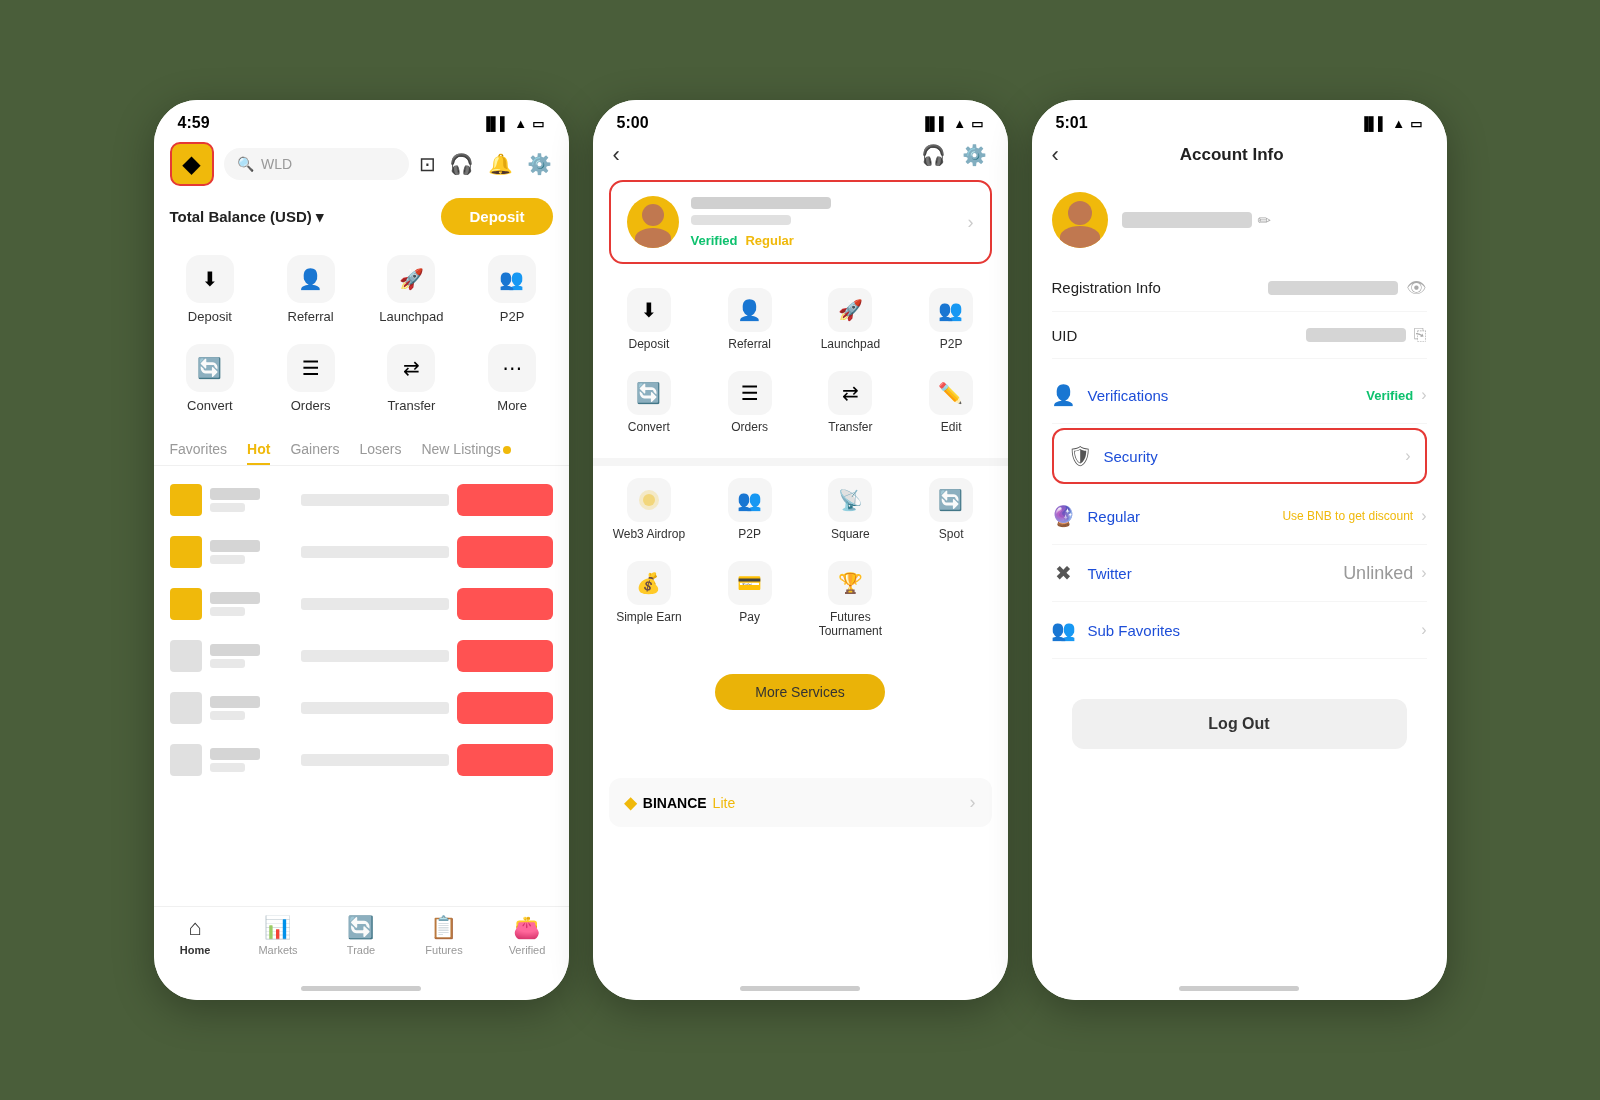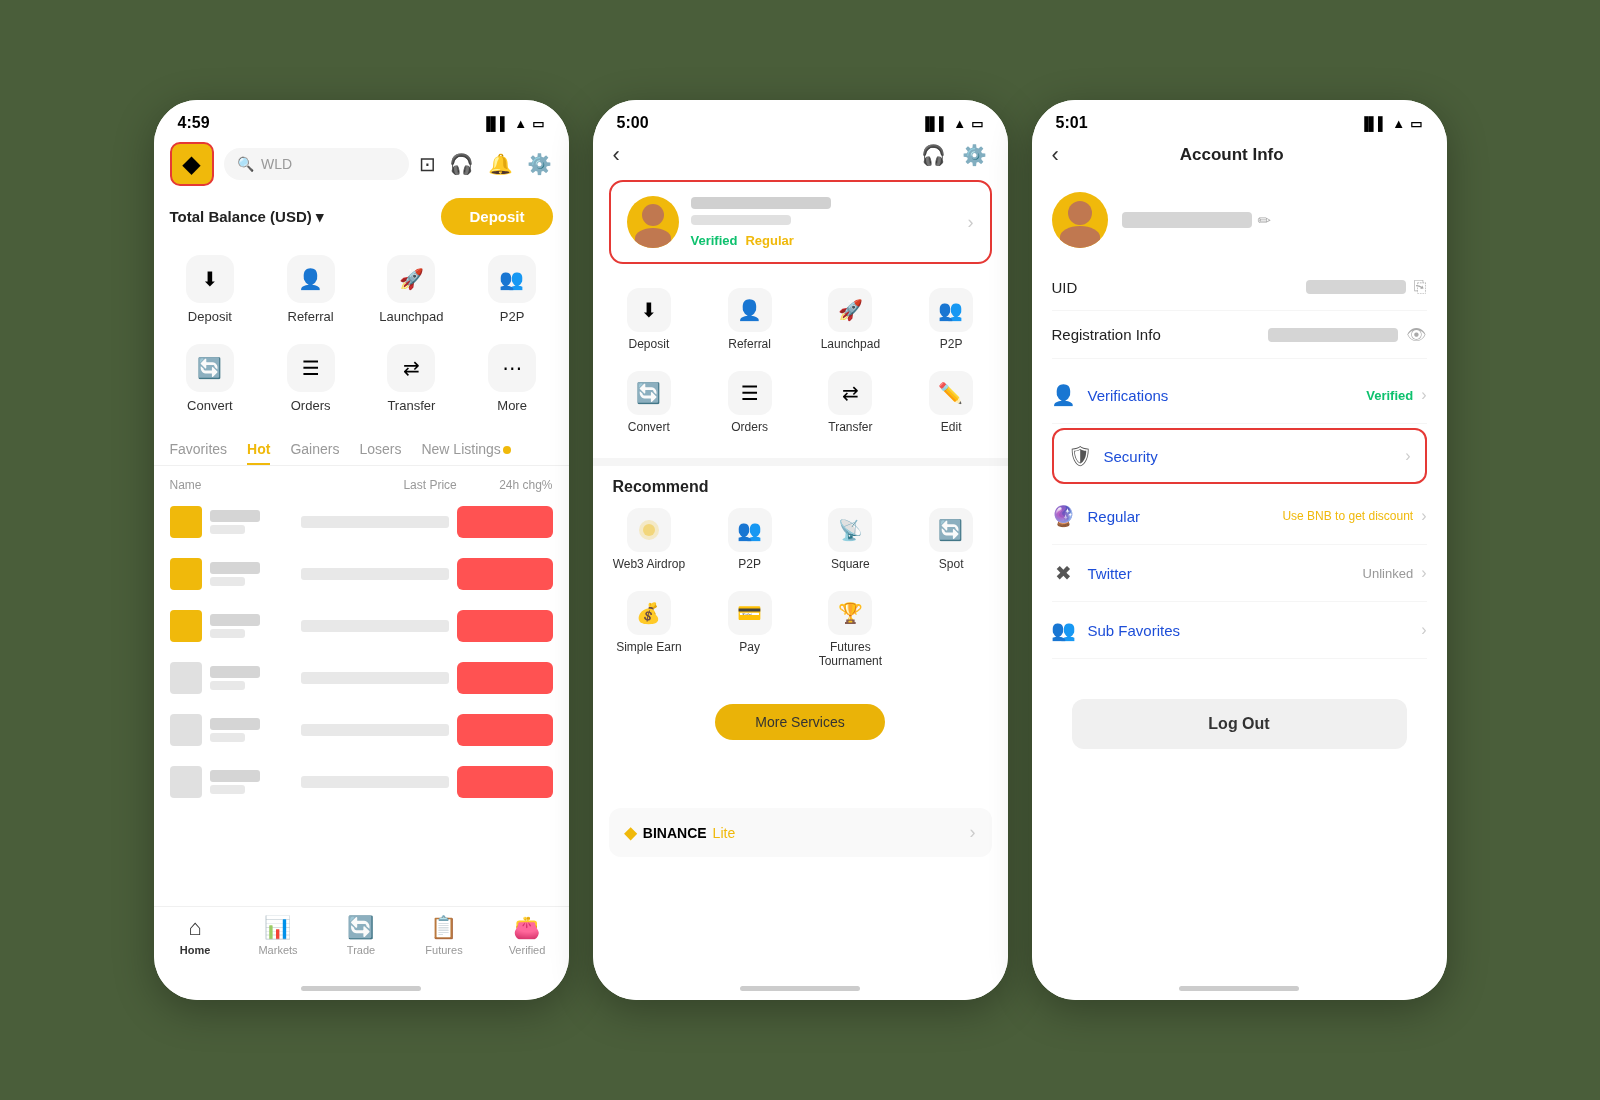--- a/index.html
+++ b/index.html
@@ -358,21 +358,21 @@
       justify-content: space-between;
       padding: 16px 0;
       border-bottom: 1px solid #f5f5f5;
     }
     .menu-left { display: flex; align-items: center; gap: 12px; }
     .menu-icon { font-size: 20px; color: #555; width: 24px; text-align: center; }
     .menu-text { font-size: 15px; color: #1d4ed8; font-weight: 500; }
     .menu-right { display: flex; align-items: center; gap: 8px; }
     .menu-badge-green { color: #0ec16e; font-size: 13px; font-weight: 600; }
     .menu-badge-orange { color: #F0B90B; font-size: 12px; }
-    .menu-badge-gray { color: #999; font-size: 13px; }
+    .menu-badge-gray { color: #999; font-size: 18px; }
     .menu-chevron { color: #ccc; font-size: 16px; }
 
     .logout-btn {
       margin: 20px 20px;
       width: calc(100% - 40px);
       background: #f0f0f0;
       border: none;
       border-radius: 12px;
       padding: 16px;
       font-size: 16px;
@@ -482,25 +482,20 @@
       </div>
 
       <div class="tabs-row">
         <span class="tab">Favorites</span>
         <span class="tab active">Hot</span>
         <span class="tab">Gainers</span>
         <span class="tab">Losers</span>
         <span class="tab">New Listings<span class="tab-dot"></span></span>
       </div>
 
-      <div class="table-header">
-        <span class="col-name">Name</span>
-        <span class="col-price">Last Price</span>
-        <span class="col-change">24h chg%</span>
-      </div>
 
       <div class="table-rows scroll-content">
         <div class="table-row-item">
           <div class="coin-info">
             <div class="coin-icon" style="background:#F0B90B; width:32px; height:32px; border-radius:4px;"></div>
             <div class="coin-name-block">
               <div class="blurred-box" style="width:50px; margin-bottom:3px;"></div>
               <div class="blurred-box" style="width:35px; height:9px; background:#e8e8e8;"></div>
             </div>
           </div>
@@ -661,23 +656,20 @@
             <span class="service-label">Transfer</span>
           </div>
           <div class="service-item">
             <div class="service-icon">✏️</div>
             <span class="service-label">Edit</span>
           </div>
         </div>
 
         <div class="divider-line"></div>
 
-        <div style="padding: 8px 20px 4px;">
-          <span class="section-title" style="padding:0; display:block;">Recommend</span>
-        </div>
 
         <div class="services-grid">
           <div class="service-item">
             <div class="service-icon" style="position:relative;">
               <svg width="24" height="24" viewBox="0 0 24 24" fill="none">
                   <circle cx="12" cy="12" r="10" fill="#F0B90B" opacity="0.2"></circle>
                   <circle cx="12" cy="12" r="6" fill="#F0B90B" opacity="0.4"></circle>
                 </svg>
             </div>
             <span class="service-label">Web3 Airdrop</span>
@@ -754,31 +746,31 @@
           <div class="avatar-body" style="width:40px; height:22px;"></div>
         </div>
         <div class="profile-edit">
           <div class="profile-name-s3"></div>
           <span class="edit-icon">✏</span>
         </div>
       </div>
 
       <div class="info-rows">
         <div class="info-row">
+          <span class="info-label">Registration Info</span>
+          <div class="info-value-row">
+            <div class="info-value-blur" style="width:130px;"></div>
+            <span class="eye-icon">👁</span>
+          </div>
+        </div>
+        <div class="info-row">
           <span class="info-label">UID</span>
           <div class="info-value-row">
             <div class="info-value-blur" style="width:100px;"></div>
             <span class="copy-icon">⎘</span>
-          </div>
-        </div>
-        <div class="info-row">
-          <span class="info-label">Registration Info</span>
-          <div class="info-value-row">
-            <div class="info-value-blur" style="width:130px;"></div>
-            <span class="eye-icon">👁</span>
           </div>
         </div>
       </div>
 
       <div class="menu-rows scroll-content">
 
         <div class="menu-row">
           <div class="menu-left">
             <span class="menu-icon">👤</span>
             <span class="menu-text">Verifications</span>

